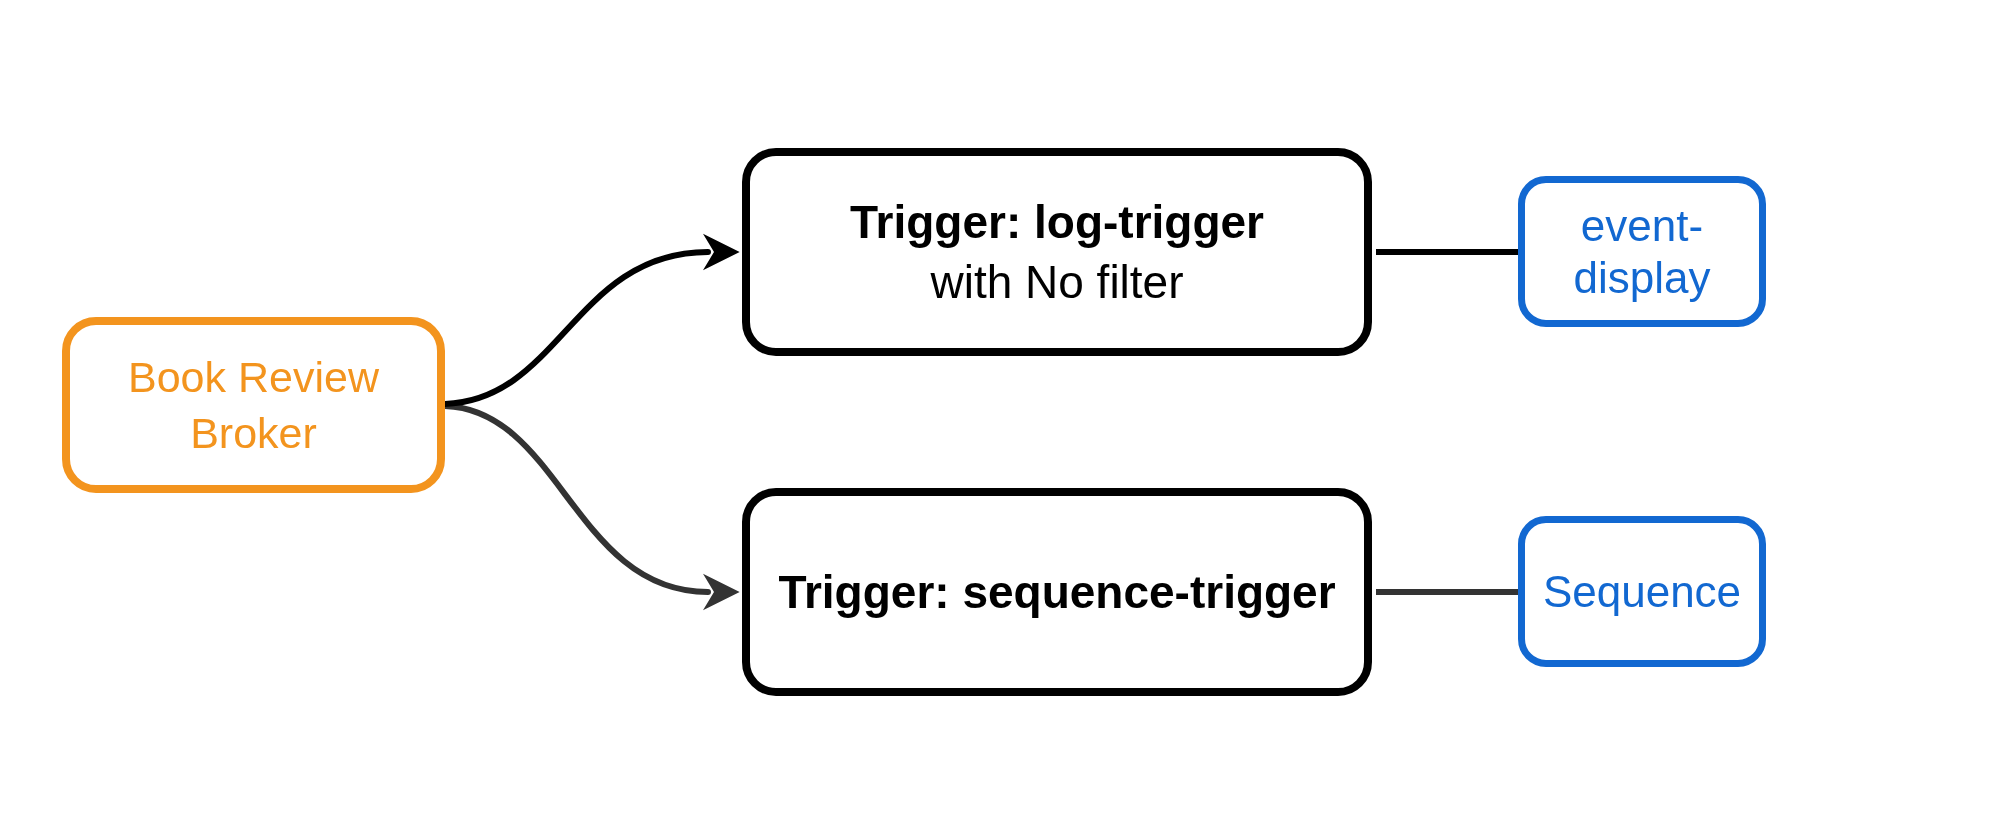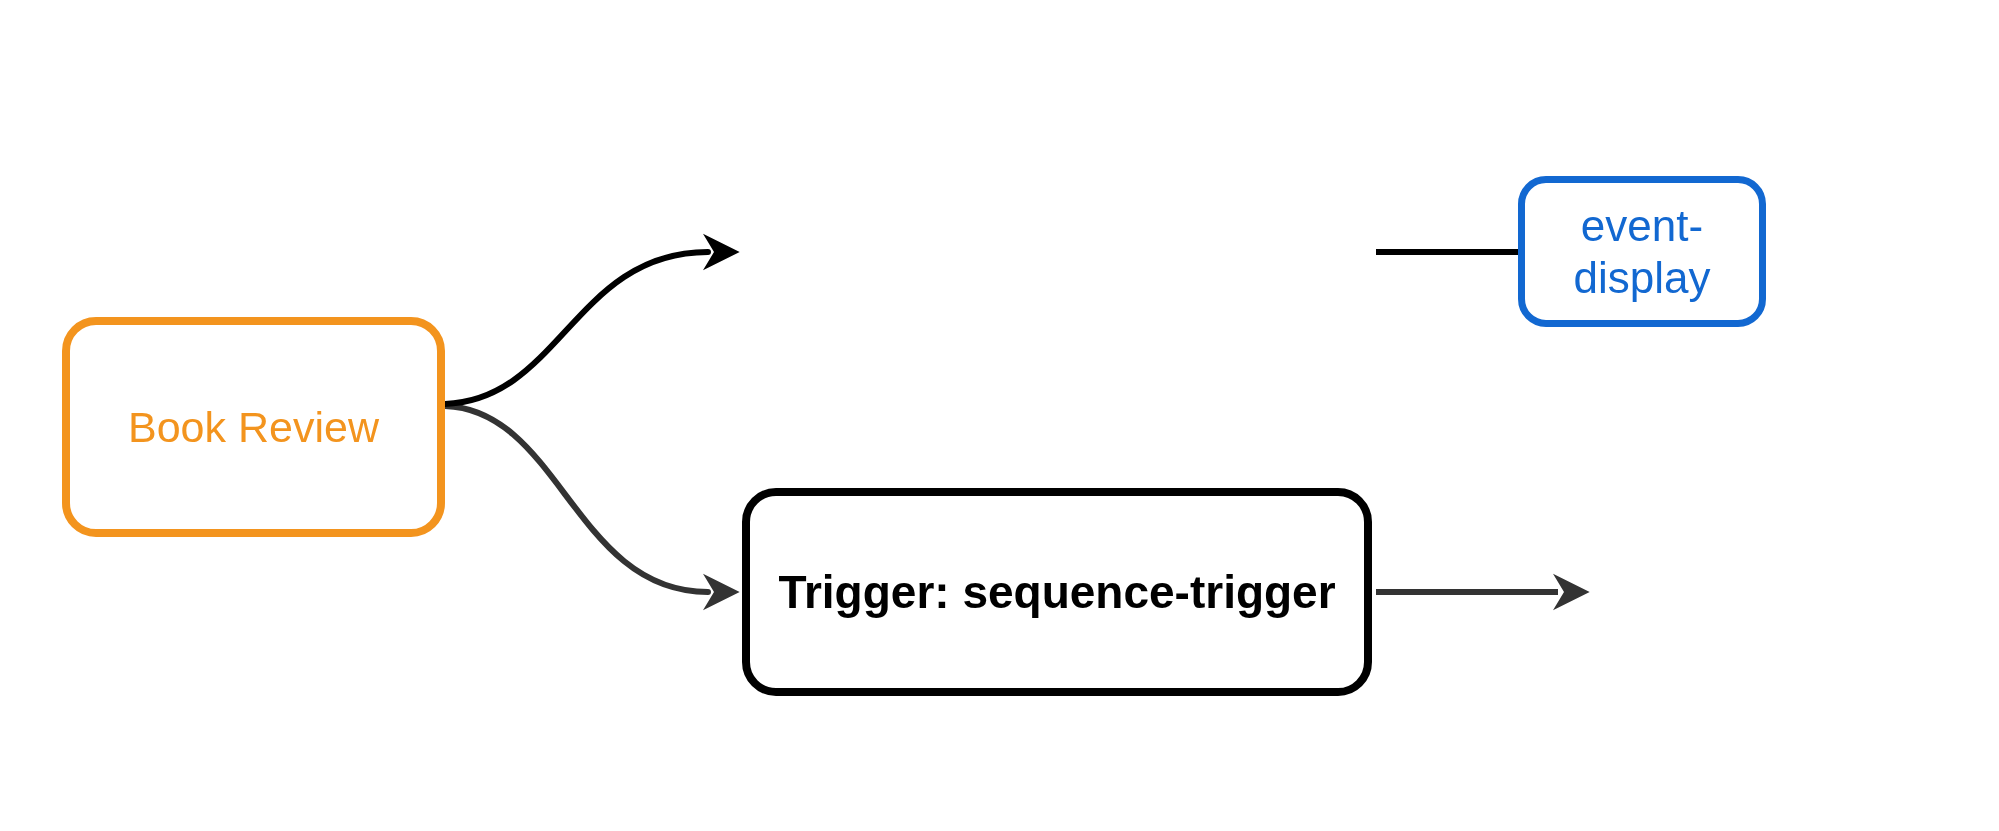--- a/index.html
+++ b/index.html
@@ -31,21 +31,21 @@
     flex-direction: column;
     align-items: center;
     justify-content: center;
     text-align: center;
   }
   
   .broker-node {
     left: 62px;
     top: 317px;
     width: 383px;
-    height: 220px;
+    height: 176px;
     border: 8px solid var(--broker-orange, #F3941E);
     border-radius: 34px;
     color: var(--broker-orange, #F3941E);
     font-size: 43px;
     line-height: 56px;
   }
   
   .trigger-node {
     left: 742px;
     width: 630px;
@@ -93,25 +93,33 @@
 
     <path d="M445 404 C560 400 575 252 708 252" fill="none" stroke-width="6" stroke-linecap="round" marker-end="url(#arrow-black)" stroke="#000000"></path>
 
     <path d="M1376 252 L1558 252" fill="none" stroke-width="6" stroke-linecap="butt" marker-end="url(#arrow-black)" stroke="#000000"></path>
 
     <path d="M1376 592 L1558 592" fill="none" stroke-width="6" stroke-linecap="butt" marker-end="url(#arrow-gray)" stroke="#333333"></path>
   </svg>
 
   <div class="node broker-node">
     <span>Book Review</span>
+    <span>Broker</span>
   </div>
 
+  <div class="node trigger-node trigger-top">
+    <span class="trigger-title">Trigger: log-trigger</span>
+    <span class="trigger-subtitle">with No filter</span>
+  </div>
 
   <div class="node trigger-node trigger-bottom">
     <span class="trigger-title">Trigger: sequence-trigger</span>
   </div>
 
   <div class="node service-node service-top">
     <span>event-display</span>
   </div>
 
+  <div class="node service-node service-bottom">
+    <span>Sequence</span>
+  </div>
 
 </div>
 
 </body></html>

